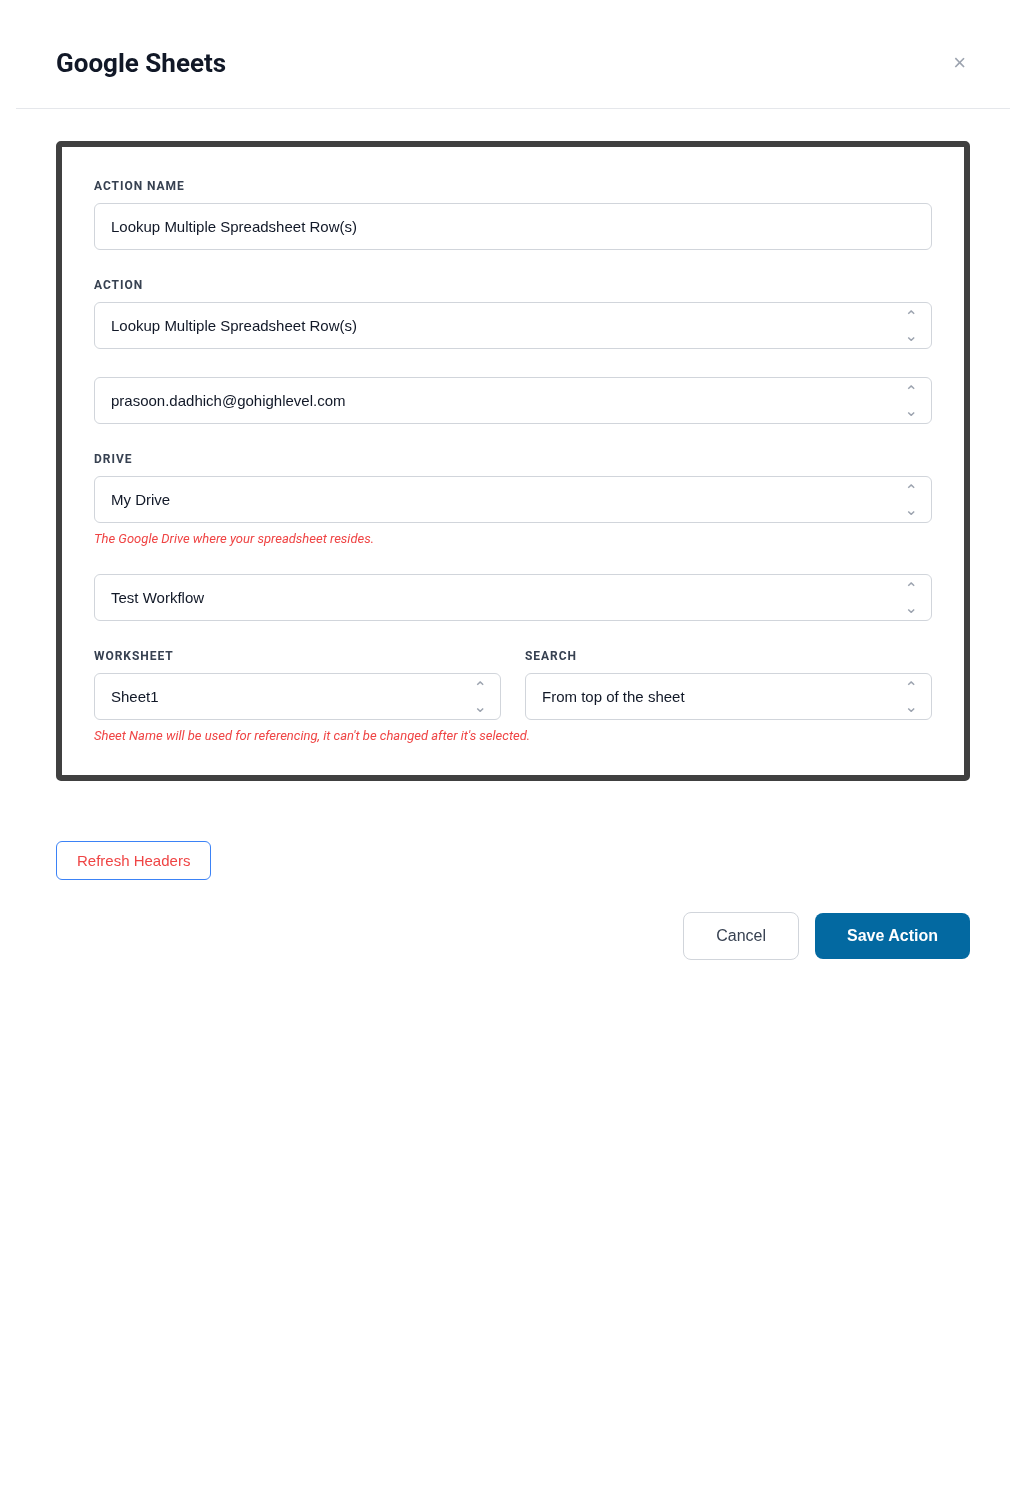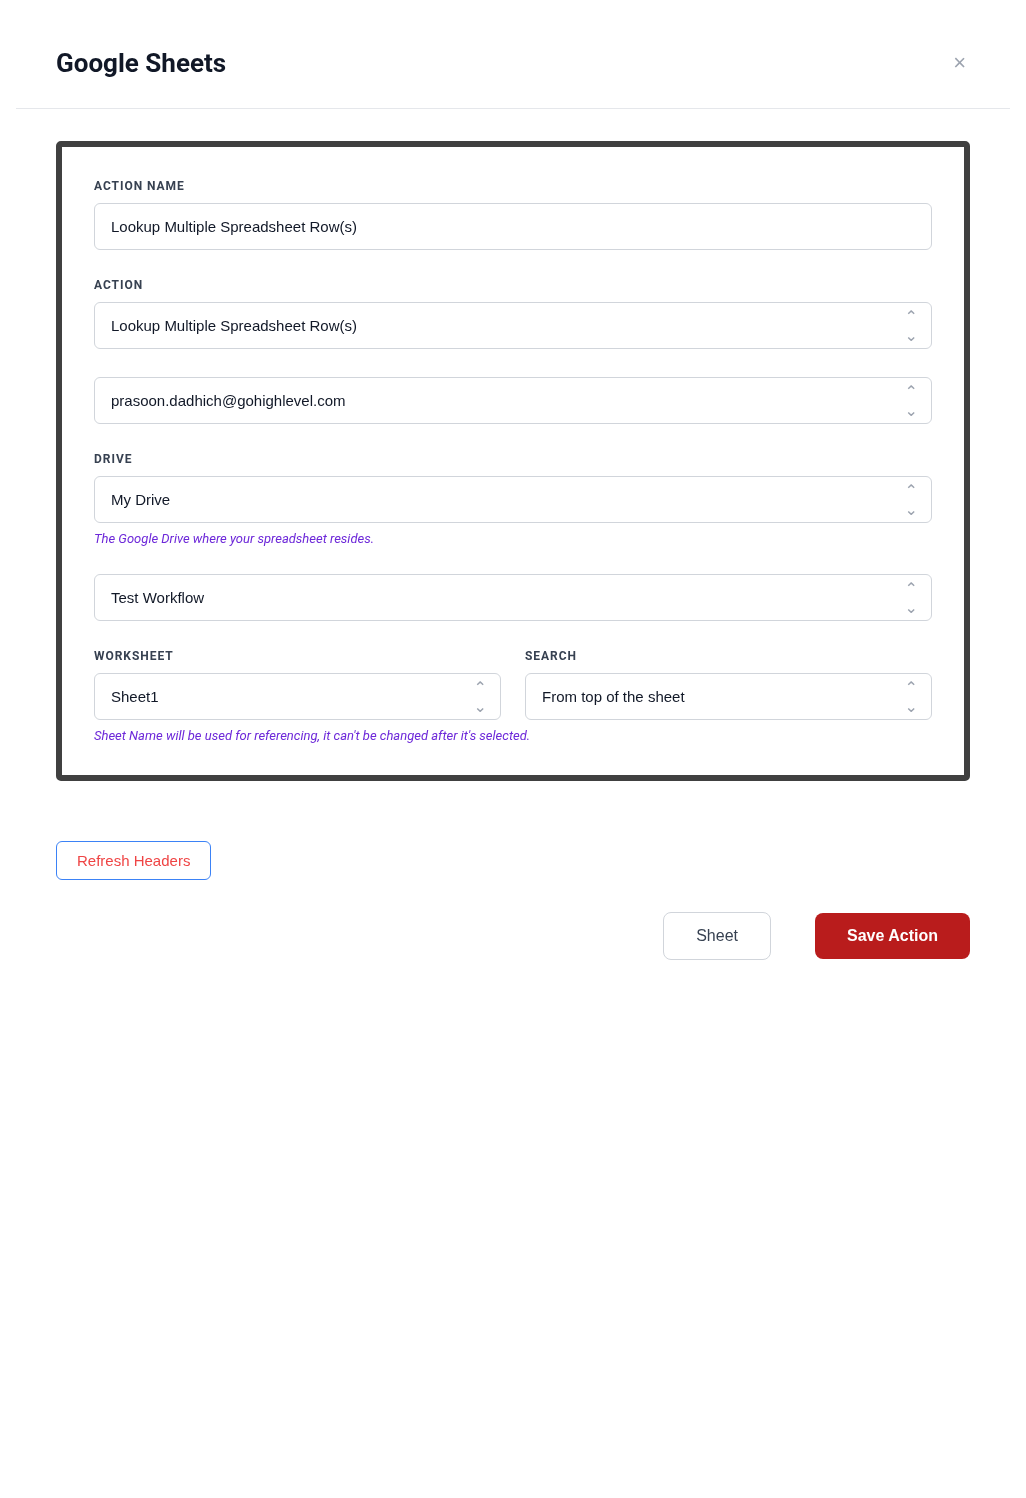--- a/index.html
+++ b/index.html
@@ -120,21 +120,21 @@
       top: 50%;
       transform: translateY(-50%);
       pointer-events: none;
       color: #9ca3af;
       font-size: 16px;
     }
 
     .field-hint {
       margin-top: 8px;
       font-size: 13px;
-      color: #6d28d9;
+      color: #ef4444;
       font-style: italic;
     }
 
     .two-col {
       display: grid;
       grid-template-columns: 1fr 1fr;
       gap: 24px;
     }
 
     .modal-footer-actions {
@@ -174,26 +174,25 @@
       color: #374151;
       font-size: 16px;
       font-weight: 500;
       cursor: pointer;
     }
 
     .save-btn {
       padding: 14px 32px;
       border: none;
       border-radius: 8px;
-      background: #b91c1c;
+      background: #0369a1;
       color: #ffffff;
       font-size: 16px;
       font-weight: 600;
       cursor: pointer;
-      margin-left: 28px;
     }
   </style>
 </head>
 <body>
 
 <div class="modal">
 
   <div class="modal-header">
     <h1 class="modal-title">Google Sheets</h1>
     <button class="close-button">×</button>
@@ -273,18 +272,18 @@
 
     </div>
 
   </div>
 
   <div class="modal-footer-actions">
     <div>
       <button class="refresh-btn">Refresh Headers</button>
     </div>
     <div class="bottom-buttons">
-      <button class="cancel-btn">Sheet</button>
+      <button class="cancel-btn">Cancel</button>
       <button class="save-btn">Save Action</button>
     </div>
   </div>
 
 </div>
 
 </body></html>

